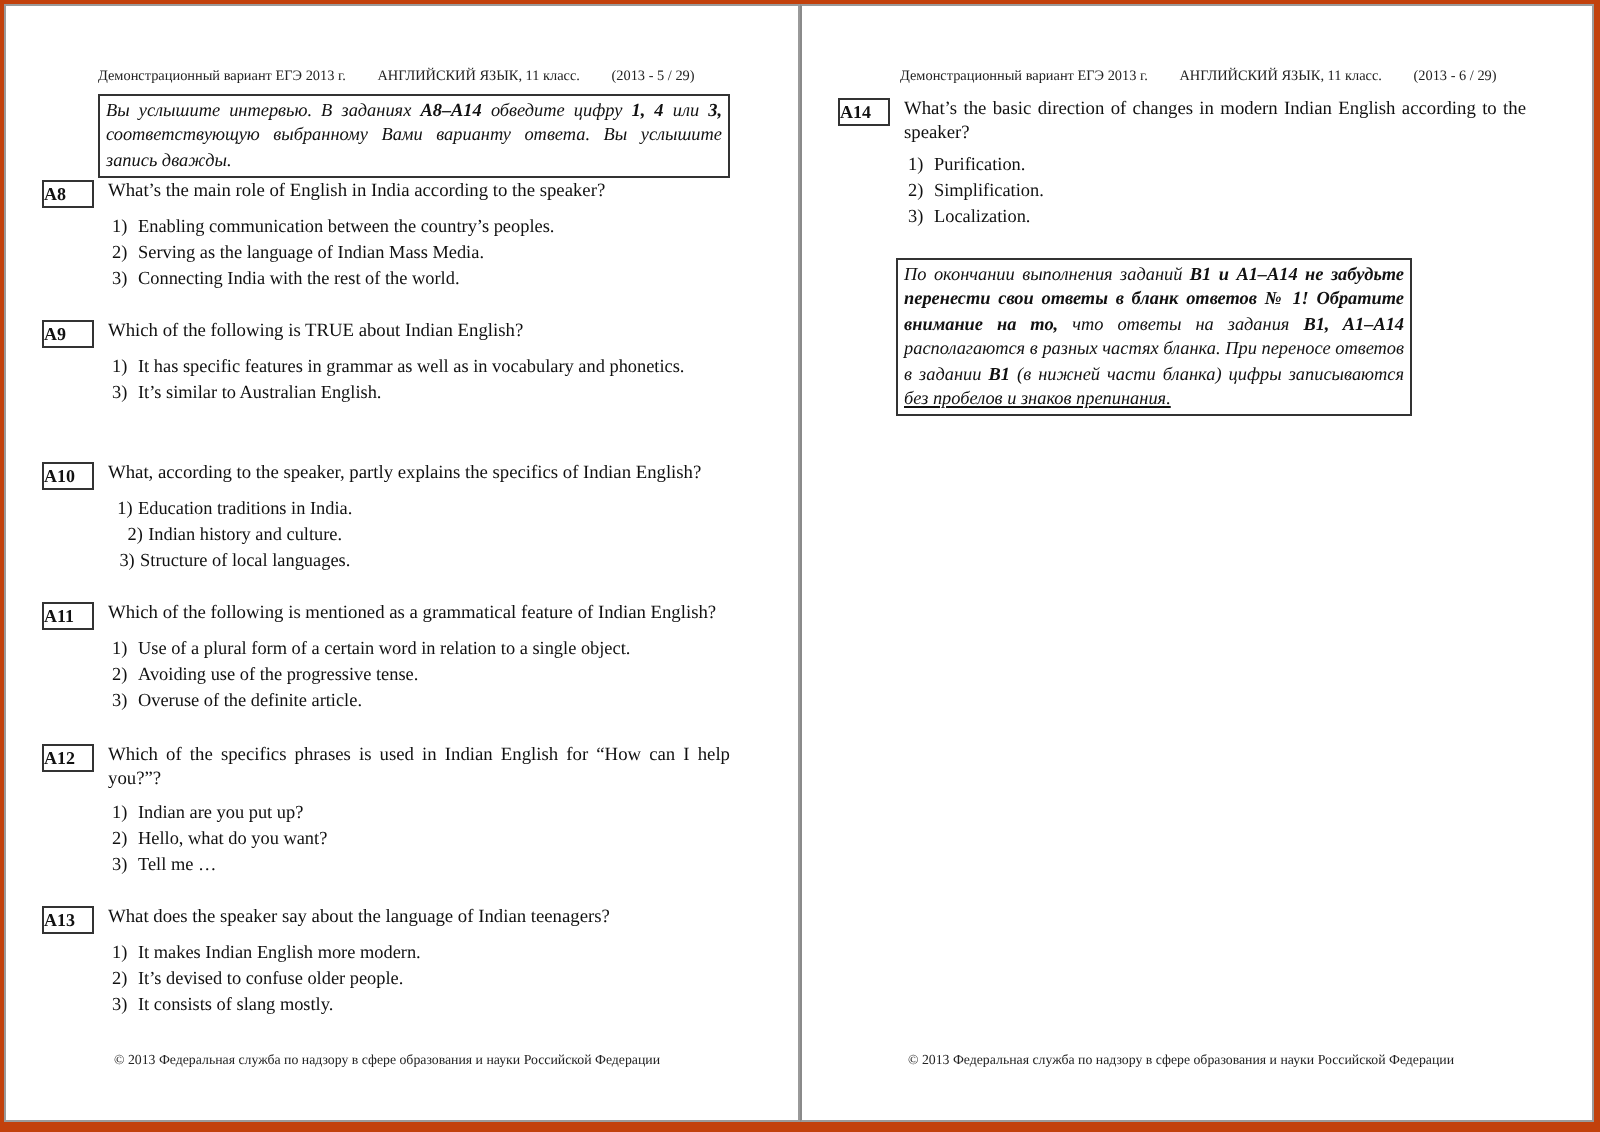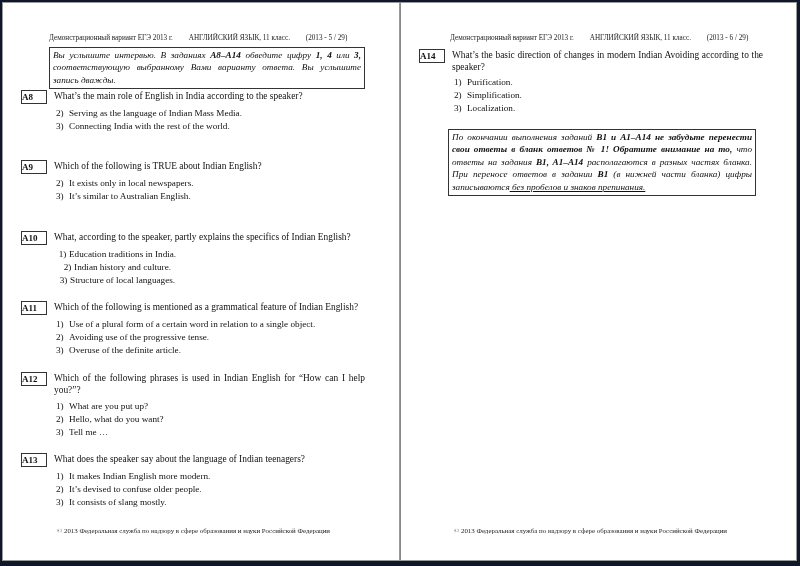--- a/index.html
+++ b/index.html
@@ -12,21 +12,21 @@
     height: 566px;
     position: relative;
     overflow: hidden;
     font-family: "Liberation Serif", "DejaVu Serif", serif;
     color: #111;
   }
   .spread {
     position: absolute;
     left: 0; top: 0;
     width: 800px; height: 566px;
-    background: #0f172a;
+    background: #c2410c;
   }
   .page {
     position: absolute;
     top: 2px;
     height: 559px;
     background: #fff;
     border: 1px solid #9a9a9a;
     box-sizing: border-box;
   }
   .page.left { left: 2px; width: 398px; }
@@ -47,21 +47,21 @@
     position: absolute;
     border: 1.4px solid #333;
     font-style: italic;
     font-size: 9.2px;
     line-height: 12.4px;
     text-align: justify;
     padding: 1px 3px 2px 3px;
     box-sizing: border-box;
   }
   .page.left .instruction-box { left: 46px; top: 44px; width: 316px; }
-  .page.right .instruction-box { left: 47px; top: 126px; width: 308px; }
+  .page.right .instruction-box { left: 47px; top: 126px; width: 258px; }
   .instruction-box b { font-weight: bold; font-style: italic; }
   .instruction-box u { text-decoration: underline; }
 
   .question {
     position: absolute;
     left: 18px;
     width: 346px;
   }
   .q-label {
     position: absolute;
@@ -114,30 +114,31 @@
       <span>АНГЛИЙСКИЙ ЯЗЫК, 11 класс.</span>
       <span>(2013 - 5 / 29)</span>
     </div>
 
     <div class="instruction-box"><span>Вы услышите интервью. В заданиях </span><b>A8–A14</b><span> обведите цифру </span><b>1, 4</b><span> или </span><b>3,</b><span> соответствующую выбранному Вами варианту ответа. Вы услышите запись дважды.</span></div>
 
     <div class="question" style="top:87px;">
       <div class="q-label">A8</div>
       <div class="q-text">What’s the main role of English in India according to the speaker?</div>
       <ul class="q-options" style="top:17px;">
+        <li><span class="num">1)</span><span>Enabling communication between the country’s peoples.</span></li>
         <li><span class="num">2)</span><span>Serving as the language of Indian Mass Media.</span></li>
         <li><span class="num">3)</span><span>Connecting India with the rest of the world.</span></li>
       </ul>
     </div>
 
     <div class="question" style="top:157px;">
       <div class="q-label">A9</div>
       <div class="q-text">Which of the following is TRUE about Indian English?</div>
       <ul class="q-options" style="top:17px;">
-        <li><span class="num">2)</span><span>It exists only in local newspapers.</span></li>
+        <li><span class="num">1)</span><span>It has specific features in grammar as well as in vocabulary and phonetics.</span></li>
         <li><span class="num">3)</span><span>It’s similar to Australian English.</span></li>
       </ul>
     </div>
 
     <div class="question" style="top:228px;">
       <div class="q-label">A10</div>
       <div class="q-text">What, according to the speaker, partly explains the specifics of Indian English?</div>
       <ul class="q-options" style="top:17px;text-align:center;">
         <li><span class="num">1)</span><span>Education traditions in India.</span></li>
         <li><span class="num">2)</span><span>Indian history and culture.</span></li>
@@ -150,23 +151,23 @@
       <div class="q-text">Which of the following is mentioned as a grammatical feature of Indian English?</div>
       <ul class="q-options" style="top:17px;">
         <li><span class="num">1)</span><span>Use of a plural form of a certain word in relation to a single object.</span></li>
         <li><span class="num">2)</span><span>Avoiding use of the progressive tense.</span></li>
         <li><span class="num">3)</span><span>Overuse of the definite article.</span></li>
       </ul>
     </div>
 
     <div class="question" style="top:369px;">
       <div class="q-label">A12</div>
-      <div class="q-text">Which of the following phrases is used in Indian English for “How can I help you?”?</div>
+      <div class="q-text">Which of the specifics phrases is used in Indian English for “How can I help you?”?</div>
       <ul class="q-options" style="top:28px;">
-        <li><span class="num">1)</span><span>What are you put up?</span></li>
+        <li><span class="num">1)</span><span>Indian are you put up?</span></li>
         <li><span class="num">2)</span><span>Hello, what do you want?</span></li>
         <li><span class="num">3)</span><span>Tell me …</span></li>
       </ul>
     </div>
 
     <div class="question" style="top:450px;">
       <div class="q-label">A13</div>
       <div class="q-text">What does the speaker say about the language of Indian teenagers?</div>
       <ul class="q-options" style="top:17px;">
         <li><span class="num">1)</span><span>It makes Indian English more modern.</span></li>
@@ -180,21 +181,21 @@
 
   <div class="page right">
     <div class="running-header">
       <span>Демонстрационный вариант ЕГЭ 2013 г.</span>
       <span>АНГЛИЙСКИЙ ЯЗЫК, 11 класс.</span>
       <span>(2013 - 6 / 29)</span>
     </div>
 
     <div class="question" style="top:46px;">
       <div class="q-label">A14</div>
-      <div class="q-text">What’s the basic direction of changes in modern Indian Avoiding according to the speaker?</div>
+      <div class="q-text">What’s the basic direction of changes in modern Indian English according to the speaker?</div>
       <ul class="q-options" style="top:27px;">
         <li><span class="num">1)</span><span>Purification.</span></li>
         <li><span class="num">2)</span><span>Simplification.</span></li>
         <li><span class="num">3)</span><span>Localization.</span></li>
       </ul>
     </div>
 
     <div class="instruction-box"><span>По окончании выполнения заданий </span><b>B1 и A1–A14 не забудьте перенести свои ответы в бланк ответов № 1! Обратите внимание на то,</b><span> что ответы на задания </span><b>B1, A1–A14</b><span> располагаются в разных частях бланка. При переносе ответов в задании </span><b>B1</b><span> (в нижней части бланка) цифры записываются</span><u> без пробелов и знаков препинания.</u></div>
 
     <div class="footer">© 2013 Федеральная служба по надзору в сфере образования и науки Российской Федерации</div>

